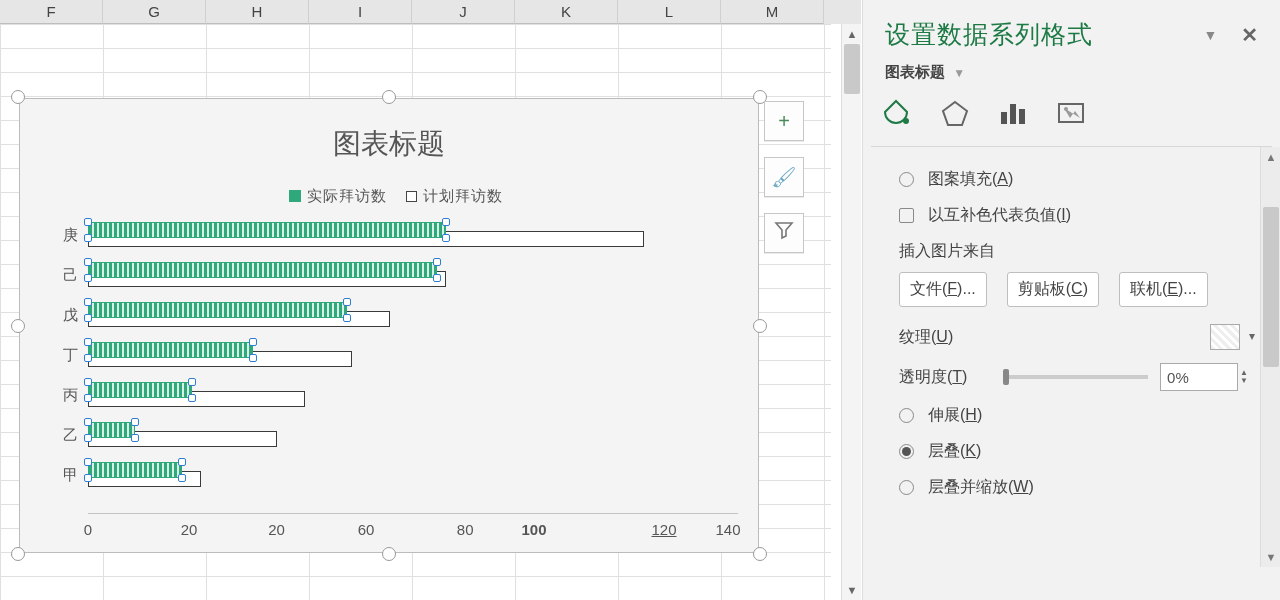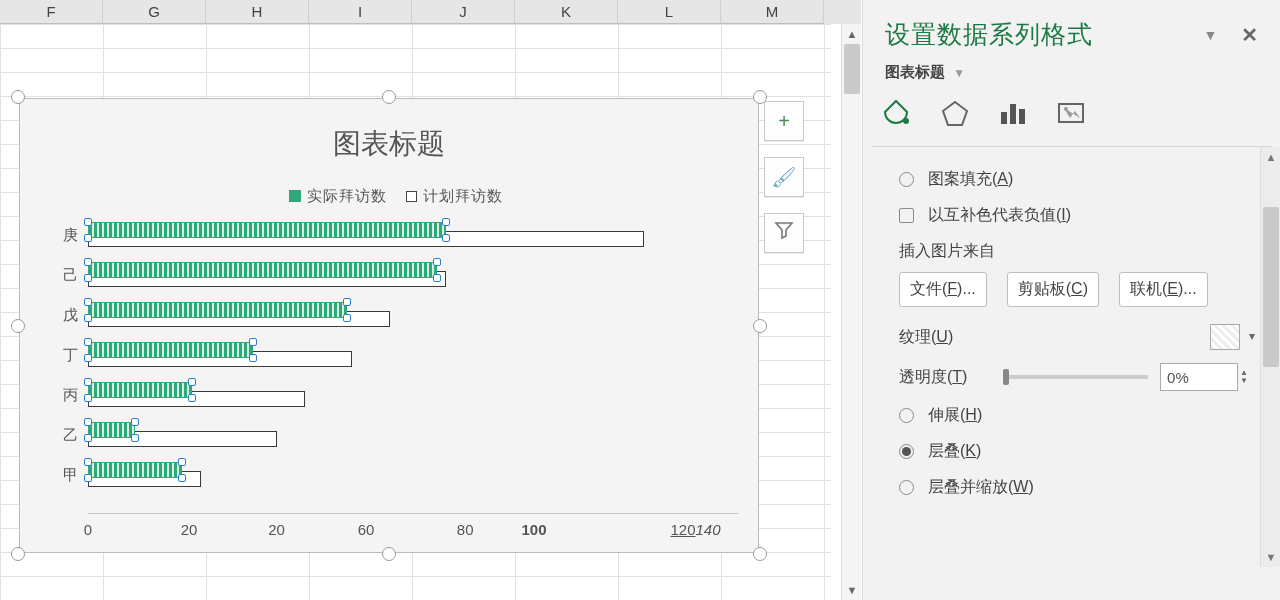--- a/index.html
+++ b/index.html
@@ -202,22 +202,22 @@
         <div class="series-grip" style="left: 40px; top: 241px;"></div>
         <div class="series-grip" style="left: 134.286px; top: 241px;"></div>
         <div class="series-grip" style="left: 40px; top: 257px;"></div>
         <div class="series-grip" style="left: 134.286px; top: 257px;"></div>
         <div class="x-tick" style="left: 40px;">0</div>
         <div class="x-tick" style="left: 141px;">20</div>
         <div class="x-tick" style="left: 228.571px;">20</div>
         <div class="x-tick" style="left: 318px;">60</div>
         <div class="x-tick" style="left: 417.143px;">80</div>
         <div class="x-tick" style="left: 486px; font-weight: bold;">100</div>
-        <div class="x-tick" style="left: 635px; text-decoration: underline;">120</div>
-        <div class="x-tick" style="left: 660px; font-style: italic;">140</div>
+        <div class="x-tick" style="left: 616px; text-decoration: underline;">120</div>
+        <div class="x-tick" style="left: 680px;">140</div>
       </div>
   </div>
 
   <div class="chart-btns">
     <div><span>+</span></div>
     <div><span>🖌</span></div>
     <div>
       <svg width="20" height="20" viewBox="0 0 20 20">
           <path d="M2 3h16l-6 7v6l-4 2v-8z" fill="none" stroke="#777" stroke-width="1.6"></path>
         </svg>

